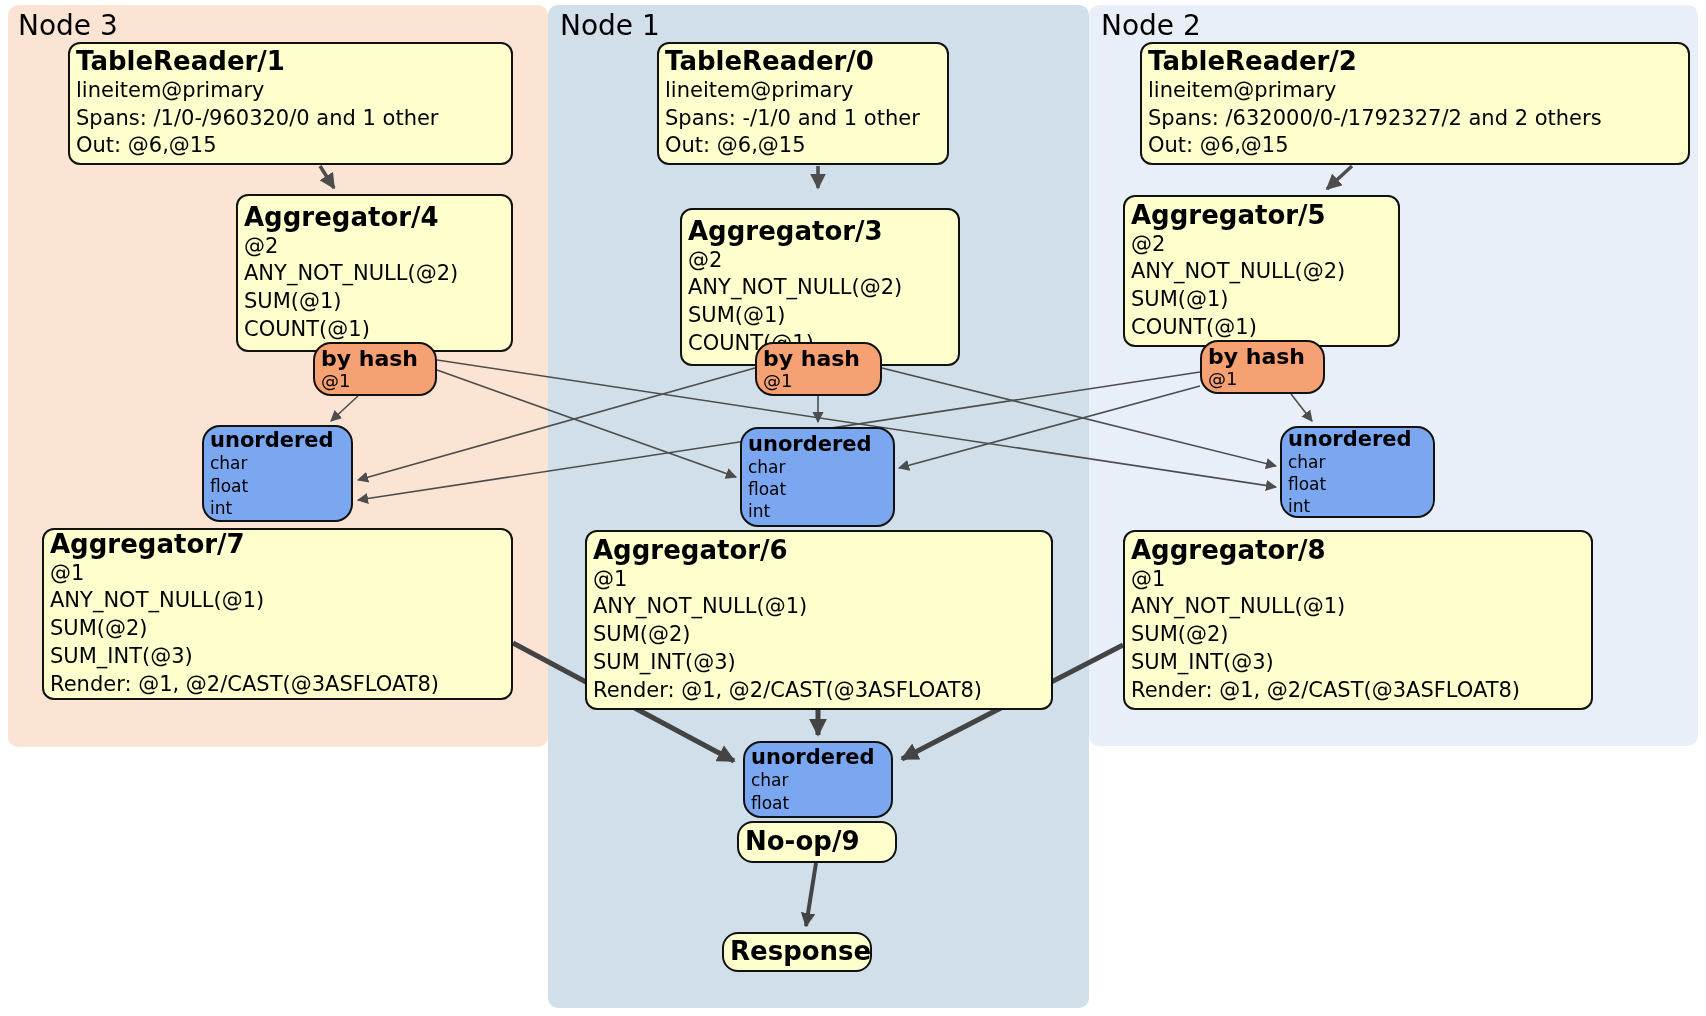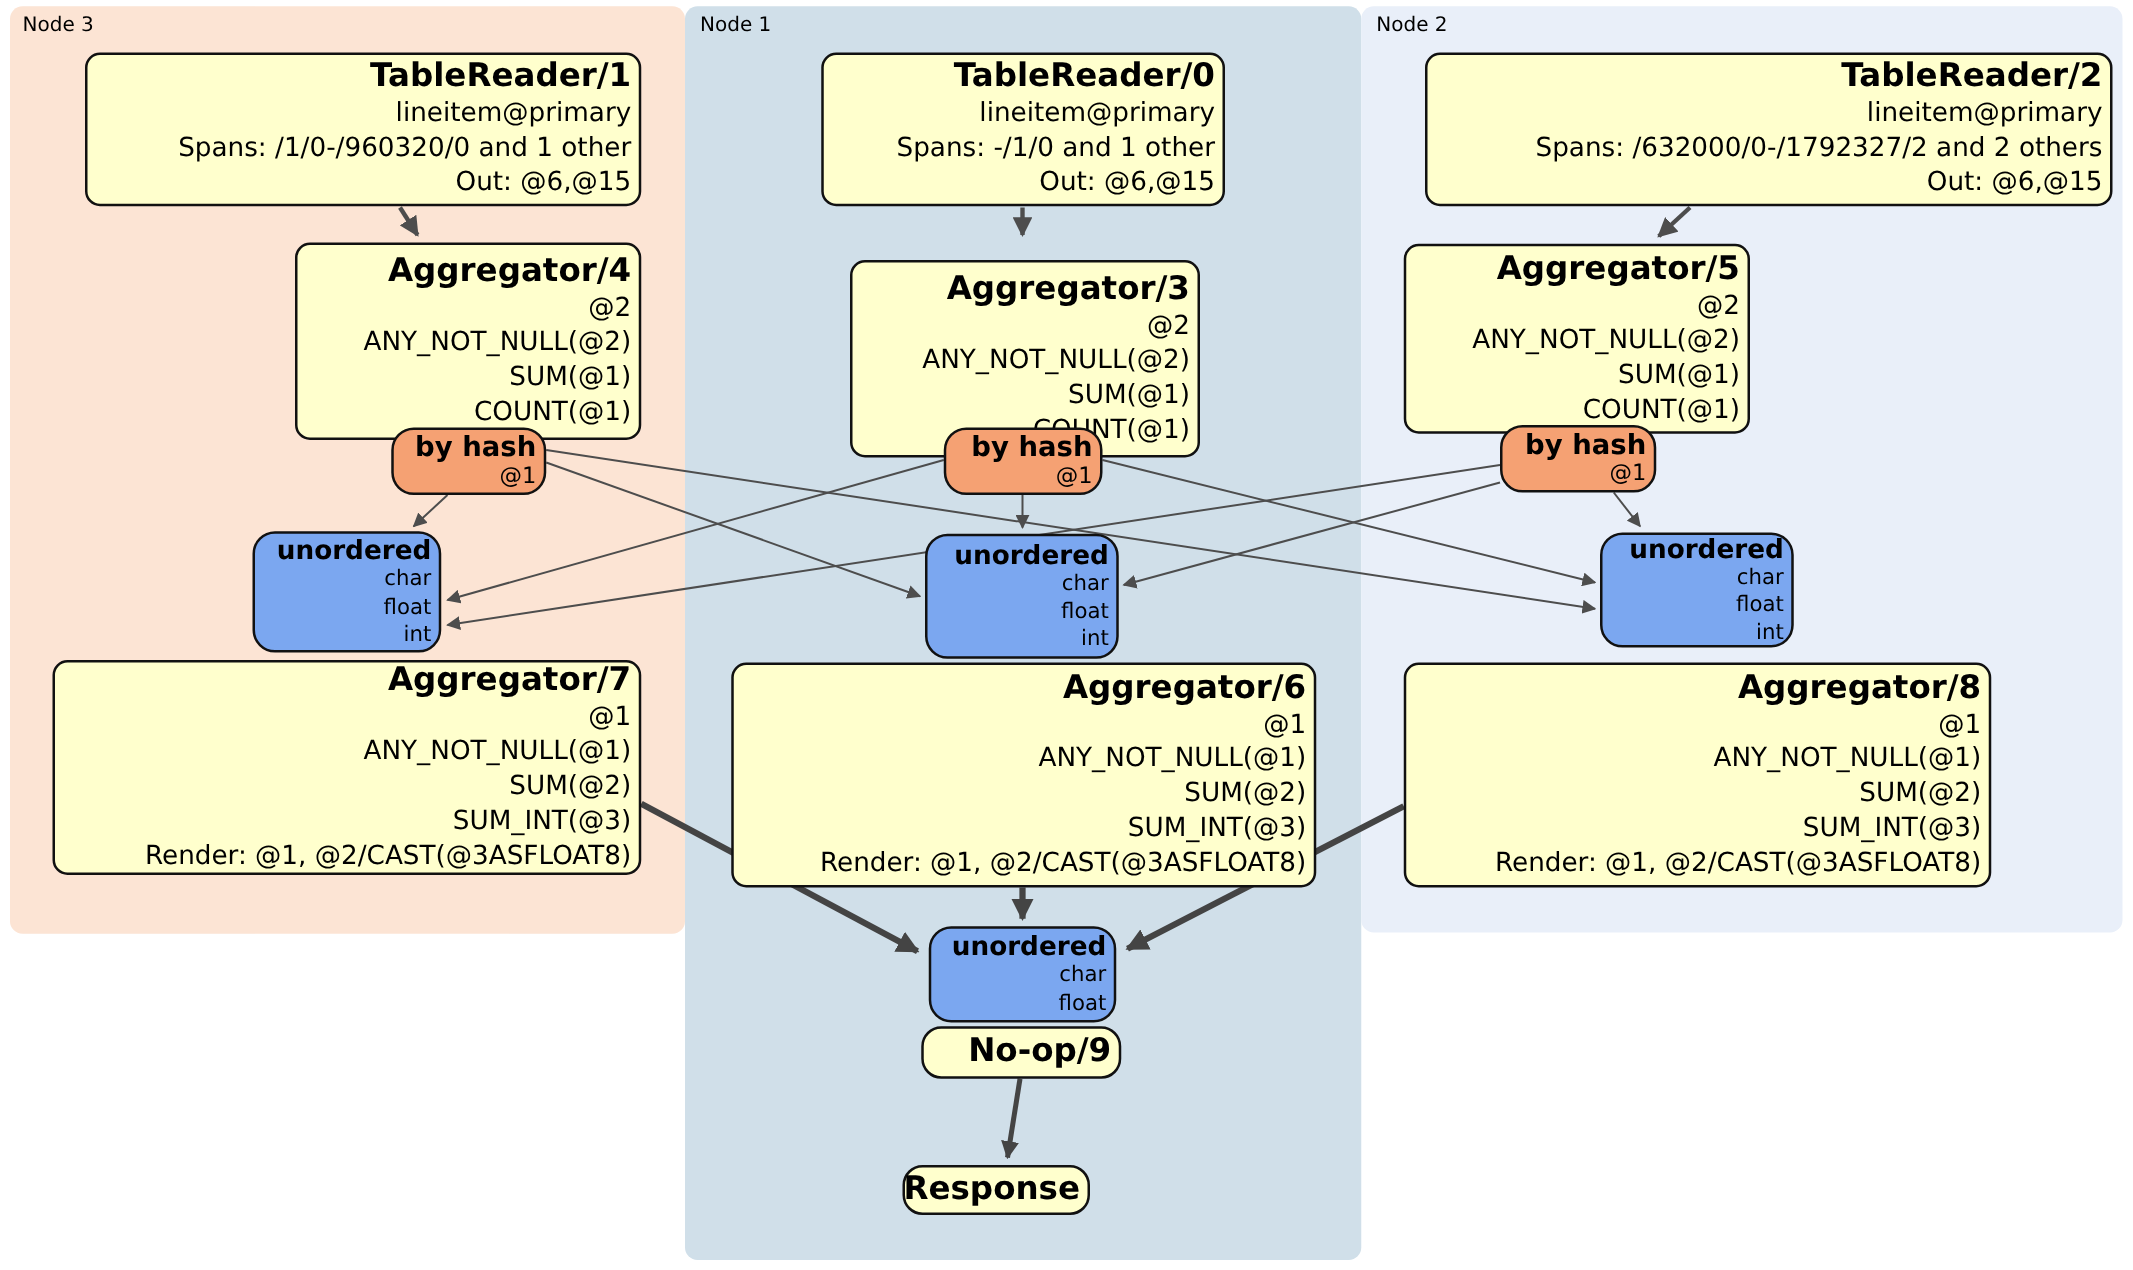--- a/index.html
+++ b/index.html
@@ -4,46 +4,46 @@
 <style>
   html,body{margin:0;padding:0;background:#ffffff;}
   #canvas{
     position:relative;width:1706px;height:1016px;overflow:hidden;
     font-family:"DejaVu Sans","Liberation Sans",sans-serif;color:#000;
   }
   .panel{position:absolute;border-radius:10px;}
   #panel-node3{left:8px;top:5px;width:540px;height:742px;background:#fce4d4;}
   #panel-node1{left:548px;top:5px;width:541px;height:1003px;background:#d0dfe9;}
   #panel-node2{left:1089px;top:5px;width:609px;height:741px;background:#e9eff9;}
-  .panel-label{position:absolute;font-size:16px;line-height:1.1;}
+  .panel-label{position:absolute;font-size:28px;line-height:1.1;}
   #label-node3{left:18px;top:11px;}
   #label-node1{left:560px;top:11px;}
   #label-node2{left:1101px;top:11px;}
 
   #edges{position:absolute;left:0;top:0;width:1706px;height:1016px;}
 
   .box{
     position:absolute;background:#ffffcd;border:2px solid #111;border-radius:12px;
-    display:flex;flex-direction:column;justify-content:center;align-items:flex-end;
+    display:flex;flex-direction:column;justify-content:center;align-items:flex-start;
     text-align:center;box-sizing:border-box;padding:18px 6px;
   }
   .box .title{font-weight:bold;font-size:26px;line-height:1.15;white-space:nowrap;}
   .box .line{font-size:21px;line-height:1.32;white-space:nowrap;}
   .hash{background:#f5a173;border-radius:18px;z-index:3;}
   .hash .title{font-size:22px;}
   .hash .line{font-size:18px;line-height:1.15;}
   .sync{background:#7ba7f0;border-radius:18px;z-index:3;}
   .sync .title{font-size:21px;}
   .sync .line{font-size:17px;line-height:1.3;}
   .single{border-radius:16px;}
   .proc{z-index:2;}
 
   
   #tr1 {left:68px;  top:42px;  width:445px; height:123px;}
-  #tr0 {left:657px; top:42px;  width:323px; height:123px;}
+  #tr0 {left:657px; top:42px;  width:292px; height:123px;}
   #tr2 {left:1140px;top:42px;  width:550px; height:123px;}
   #agg4{left:236px; top:194px; width:277px; height:158px;}
   #agg3{left:680px; top:208px; width:280px; height:158px;}
   #agg5{left:1123px;top:195px; width:277px; height:152px;}
   #hash3{left:313px;top:342px; width:124px; height:54px;}
   #hash1{left:755px;top:342px; width:127px; height:54px;}
   #hash2{left:1200px;top:340px;width:125px; height:54px;}
   #unord3{left:202px;top:425px;width:151px; height:97px;}
   #unord1{left:740px;top:427px;width:155px; height:100px;}
   #unord2{left:1280px;top:426px;width:155px;height:92px;}

